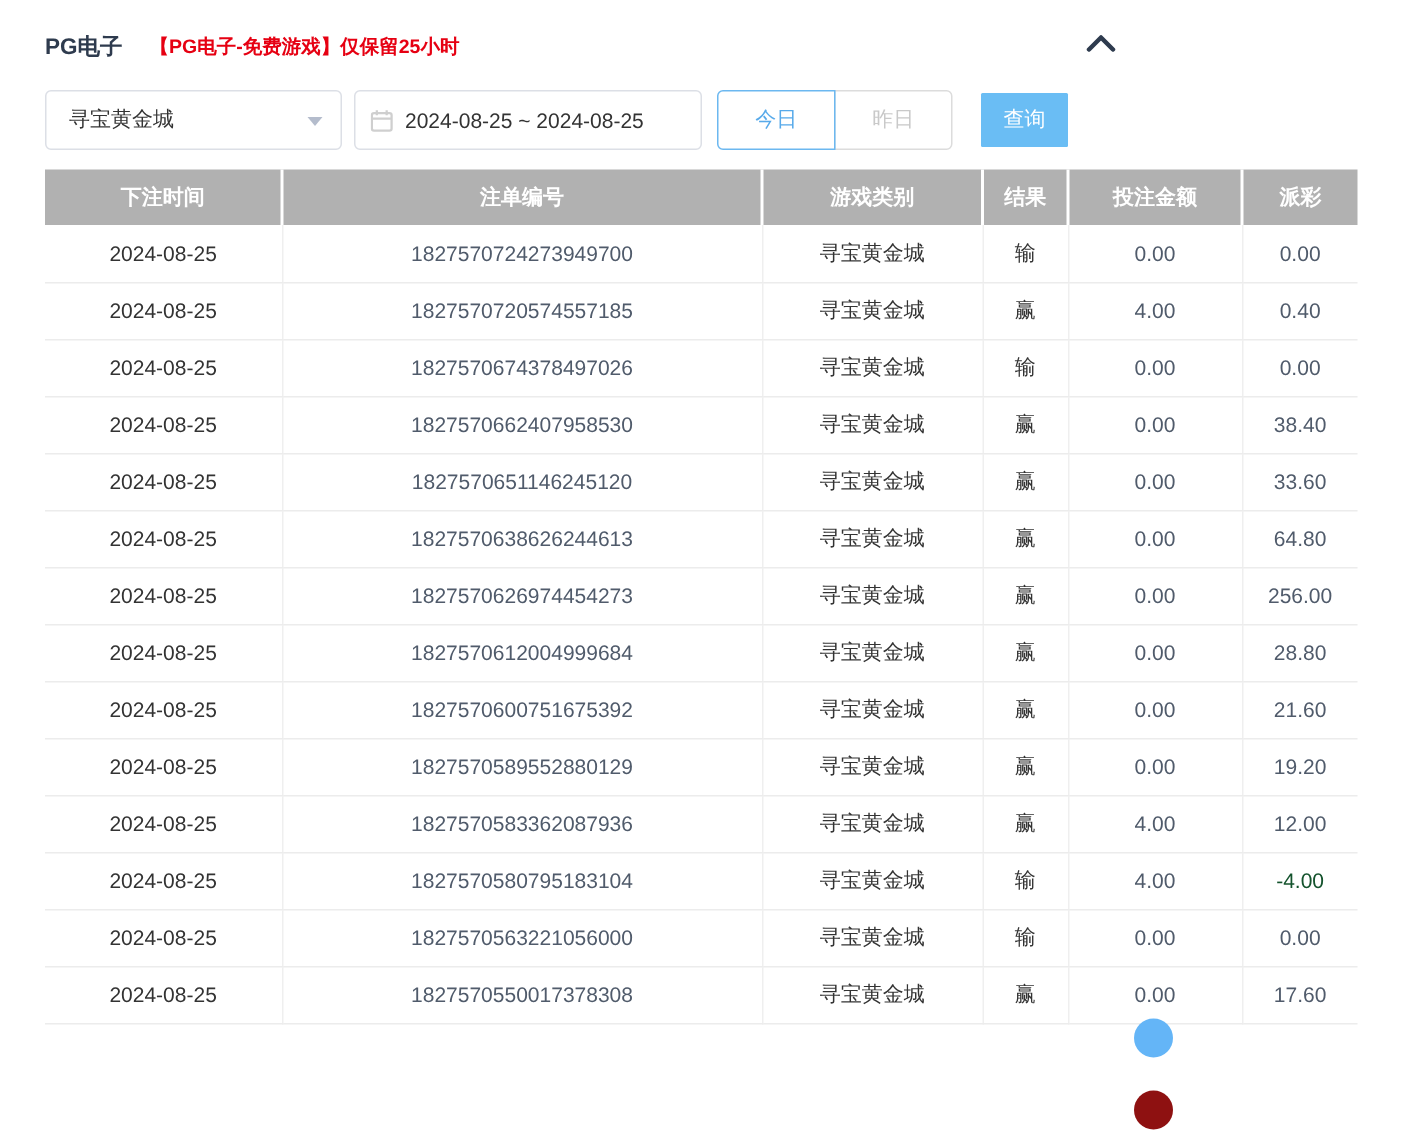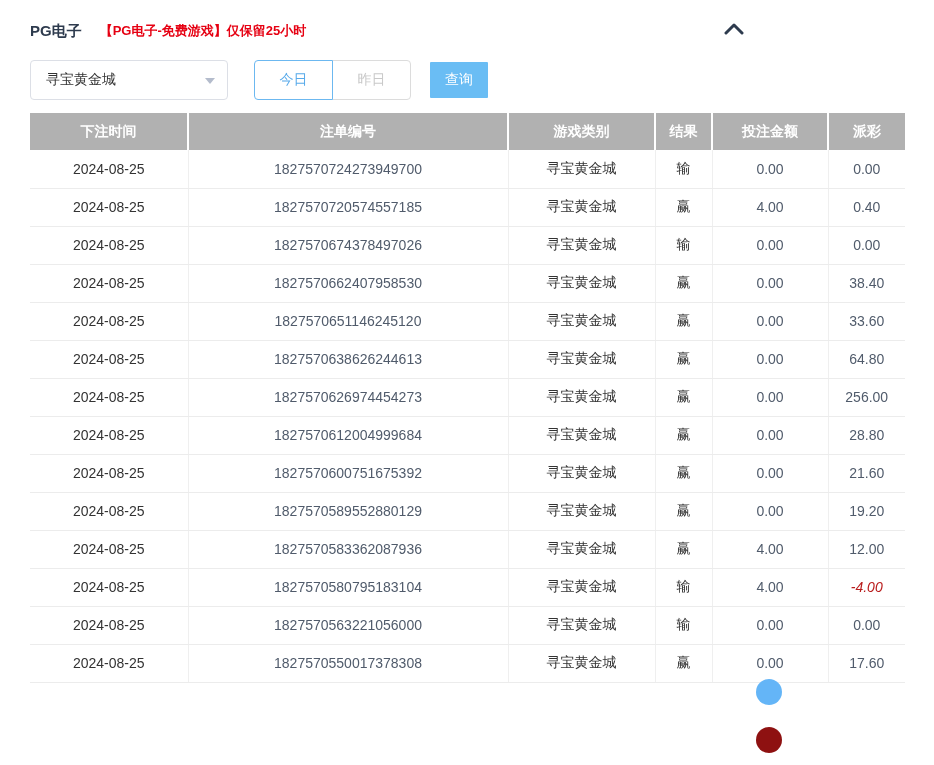--- a/index.html
+++ b/index.html
@@ -50,21 +50,21 @@
   }
   .date-box {
     width: 232px; height: 40px;
     border: 1px solid #dcdfe6; border-radius: 4px;
     display: flex; align-items: center;
     margin-left: 8px; padding: 0 10px;
     font-size: 14px; color: #333;
     cursor: pointer; background: #fff;
   }
   .cal-icon { margin-right: 8px; display: inline-flex; }
-  .btn-group { display: flex; margin-left: 26px; }
+  .btn-group { display: flex; margin-left: 10px; }
   .qbtn {
     width: 79px; height: 40px;
     background: #fff; border: 1px solid #dcdcdc;
     font-size: 14px; color: #c9c9c9;
     font-family: "Liberation Sans", sans-serif;
     cursor: pointer; margin-left: -1px; position: relative;
   }
   .qbtn:first-child { border-radius: 4px 0 0 4px; margin-left: 0; }
   .qbtn:last-child { border-radius: 0 4px 4px 0; }
   .qbtn.active { color: #58aaea; border-color: #6cb8f0; z-index: 2; }
@@ -111,21 +111,21 @@
   }
   .records-table th:last-child { border-right: none; }
   .records-table td {
     height: 38px; text-align: center; background: #fff;
     border-right: 1px solid #efefef;
     border-bottom: 1px solid #ececec;
     color: #333;
   }
   .records-table td:last-child { border-right: none; }
   .records-table td.num { color: #505b6b; }
-  .records-table td.negative { color: #b91c1c; font-style: italic; }
+  .records-table td.negative { color: #14532d; }
 
   
   .float-widget {
     position: absolute; right: -20px;
     width: 26px; height: 26px; border-radius: 50%;
     cursor: pointer;
   }
   .float-widget.blue { top: 679px; background: #64b5f7; }
   .float-widget.darkred { top: 727px; background: #8e1111; }
 </style>
@@ -141,20 +141,31 @@
       <svg width="20" height="12" viewBox="0 0 20 12">
         <polyline points="2,10 10,2 18,10" fill="none" stroke="#2e3b4e" stroke-width="3" stroke-linecap="round" stroke-linejoin="round"></polyline>
       </svg>
     </span>
   </div>
 
   <div class="filter-row">
     <div class="select-box">
       <span>寻宝黄金城</span>
       <span class="select-caret"></span>
+    </div>
+    <div class="date-box">
+      <span class="cal-icon">
+        <svg width="15" height="15" viewBox="0 0 16 16">
+          <rect x="1" y="2.5" width="14" height="12.5" rx="1.5" fill="none" stroke="#cfcfcf" stroke-width="1.6"></rect>
+          <line x1="1" y1="6.5" x2="15" y2="6.5" stroke="#cfcfcf" stroke-width="1.6"></line>
+          <line x1="4.5" y1="0.5" x2="4.5" y2="4" stroke="#cfcfcf" stroke-width="1.6"></line>
+          <line x1="11.5" y1="0.5" x2="11.5" y2="4" stroke="#cfcfcf" stroke-width="1.6"></line>
+        </svg>
+      </span>
+      <span>2024-08-25 ~ 2024-08-25</span>
     </div>
     <div class="btn-group">
         <button class="qbtn active">今日</button>
         <button class="qbtn">昨日</button>
       </div>
     <button class="search-btn">查询</button>
   </div>
 
 
   <table class="records-table">

